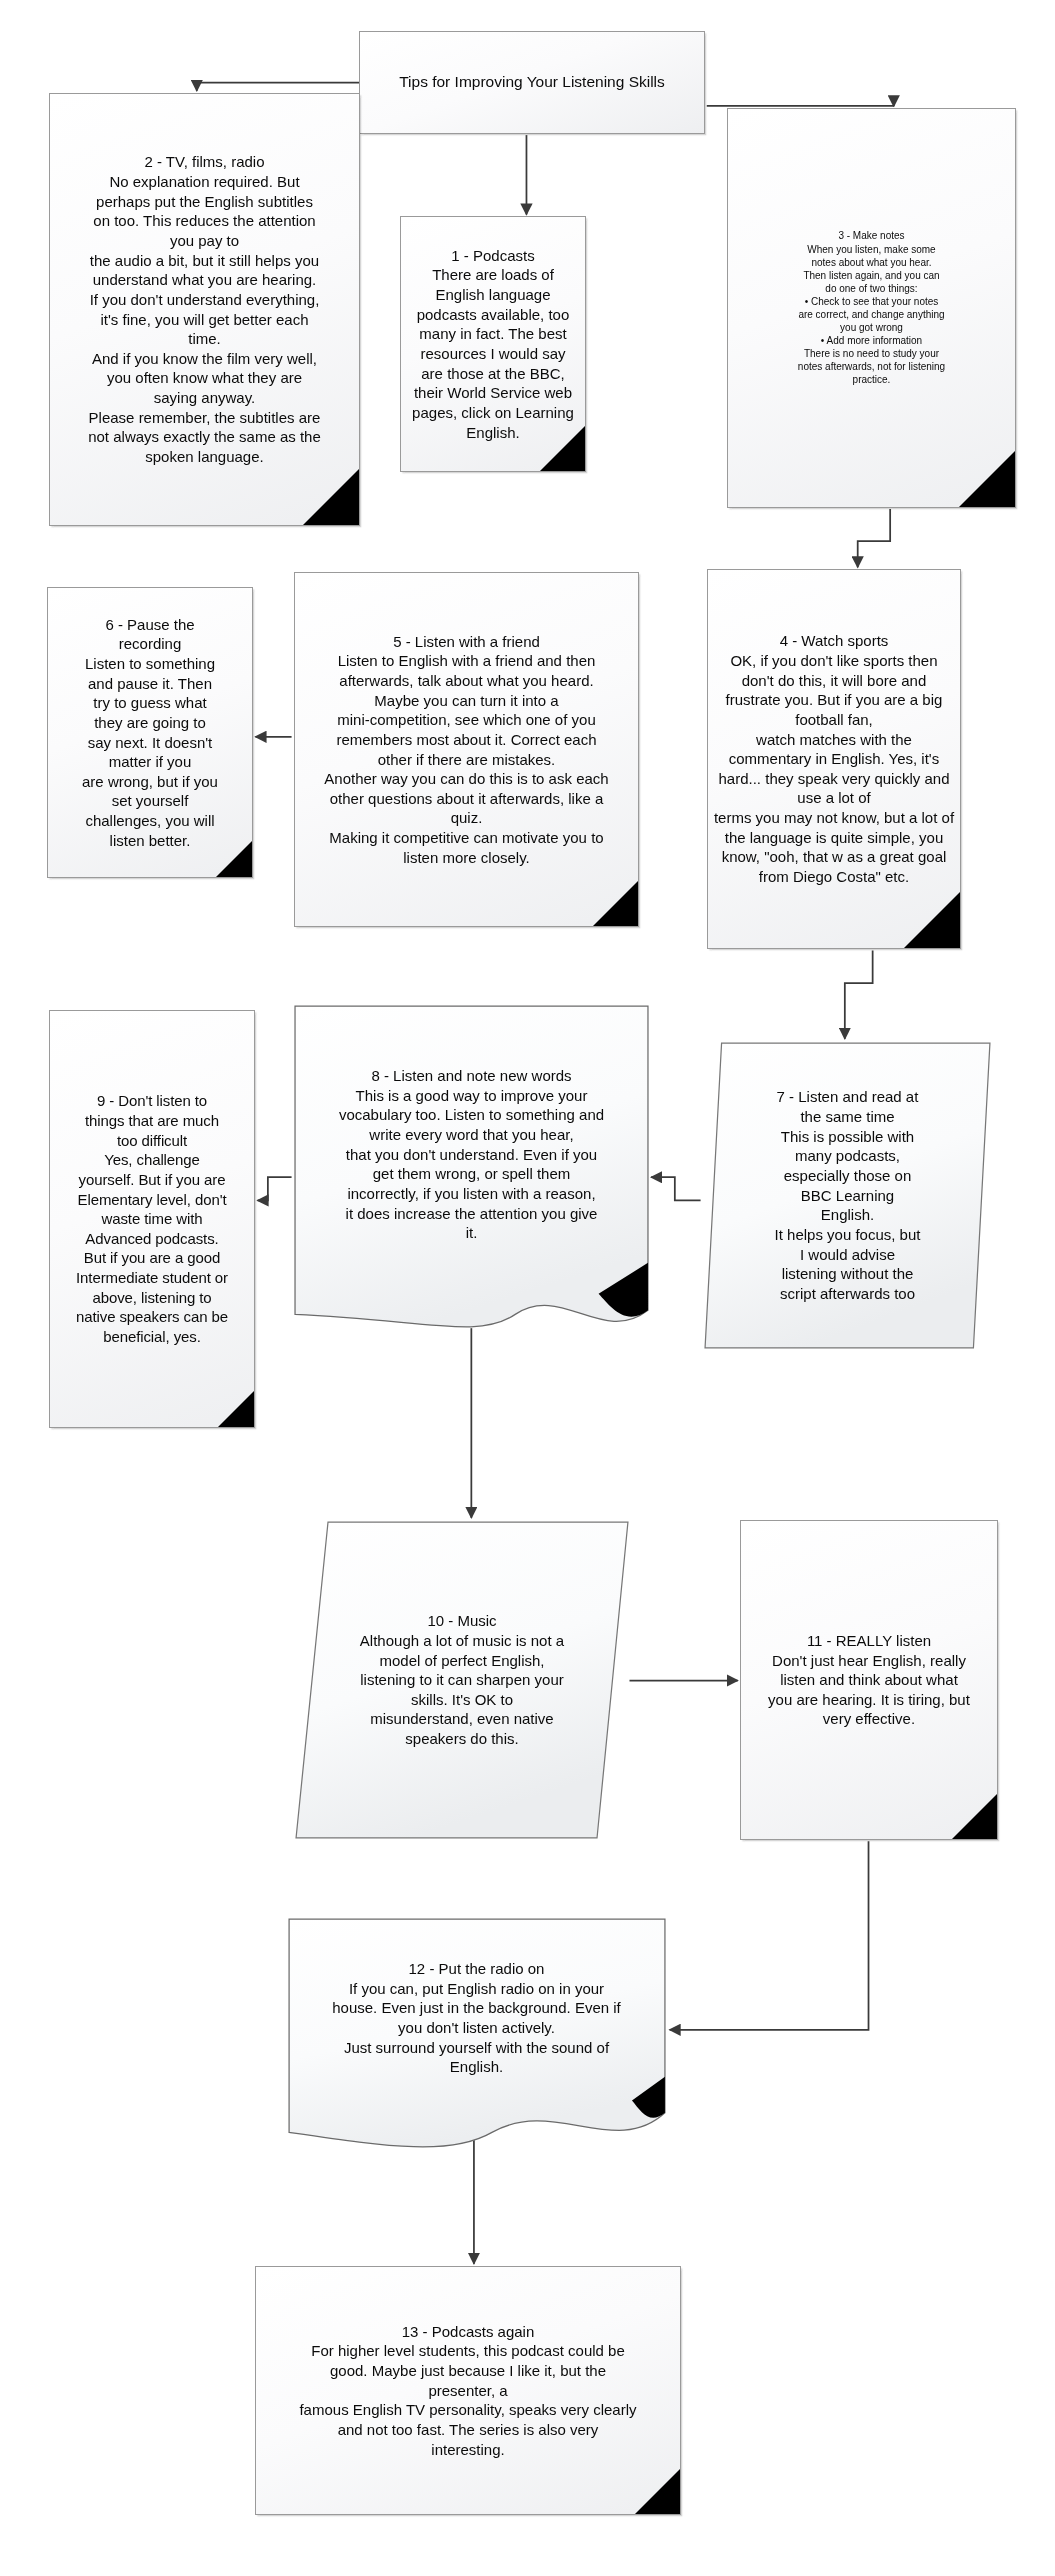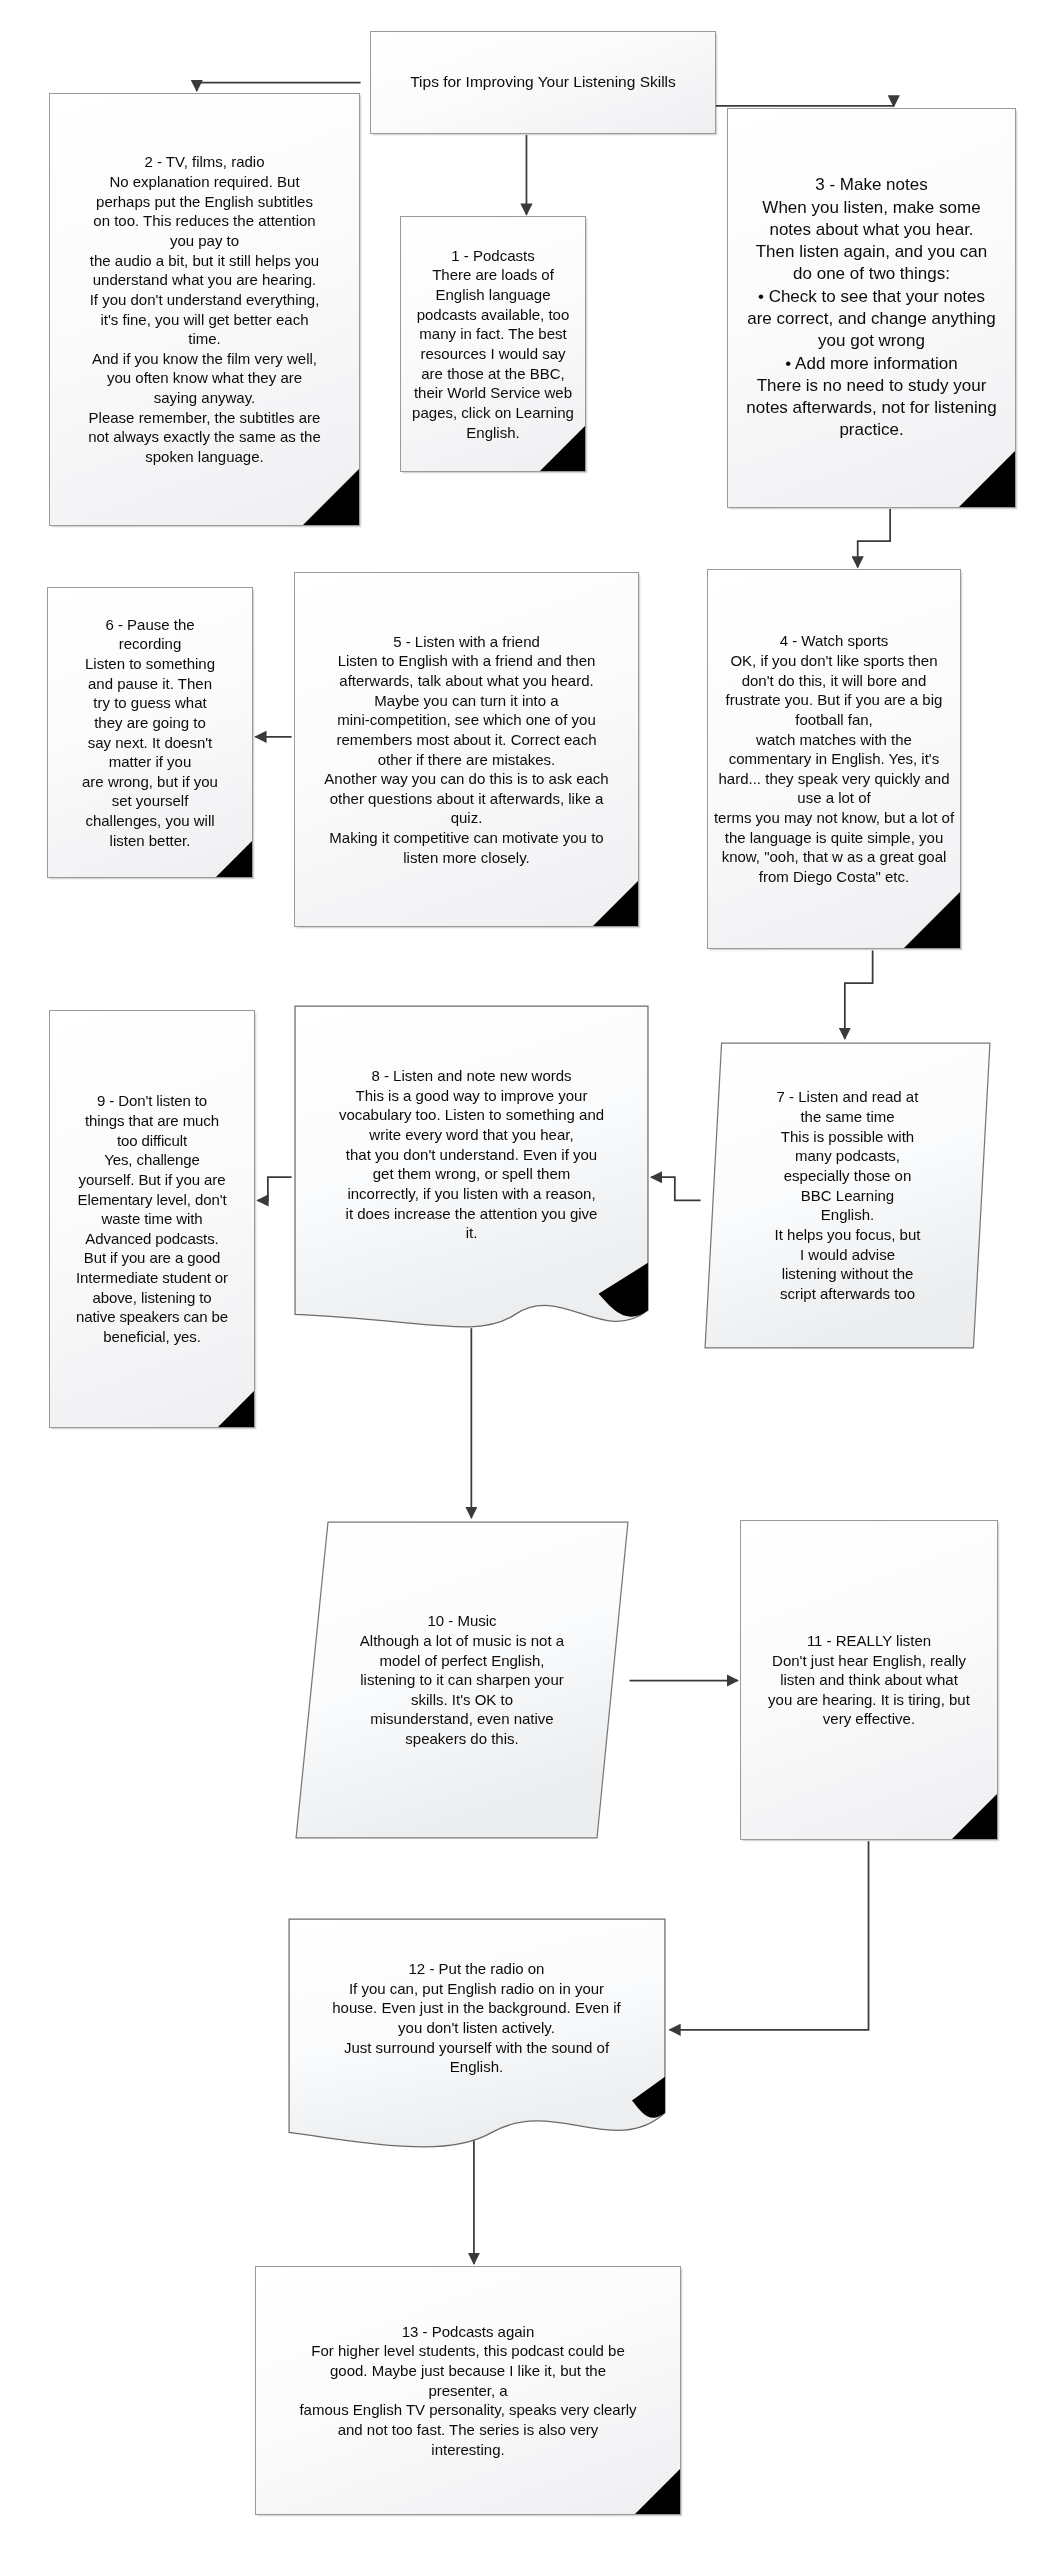--- a/index.html
+++ b/index.html
@@ -40,31 +40,31 @@
     width:0; height:0;
     border-left:0 solid transparent;
     border-bottom:0 solid #000;
     z-index:4;
   }
   .fold-lg { border-left-width:58px !important; border-bottom-width:58px !important; }
   .fold-md { border-left-width:47px !important;  border-bottom-width:47px !important; }
   .fold-sm { border-left-width:38px !important;  border-bottom-width:38px !important; }
 
   
-  #n-title { left:370px;  top:31px;   width:346px; height:103px; }
+  #n-title { left:359px;  top:31px;   width:346px; height:103px; }
   #n-title .txt { font-size:15.5px; }
 
   #n-2 { left:49px;  top:93px;  width:311px; height:433px; }
   #n-2 .txt { font-size:15px; }
 
   #n-1 { left:400px; top:216px;  width:186px; height:256px; }
   #n-1 .txt { font-size:15px; }
 
   #n-3 { left:727px; top:108px; width:289px; height:400px; }
-  #n-3 .txt { font-size:17px; }
+  #n-3 .txt { font-size:10px; }
 
   #n-6 { left:47px;  top:587px; width:206px; height:291px; }
   #n-6 .txt { font-size:15px; }
 
   #n-5 { left:294px; top:572px; width:345px; height:355px; }
   #n-5 .txt { font-size:15px; }
 
   #n-4 { left:707px; top:569px; width:254px; height:380px; }
   #n-4 .txt { font-size:15px; }
 

